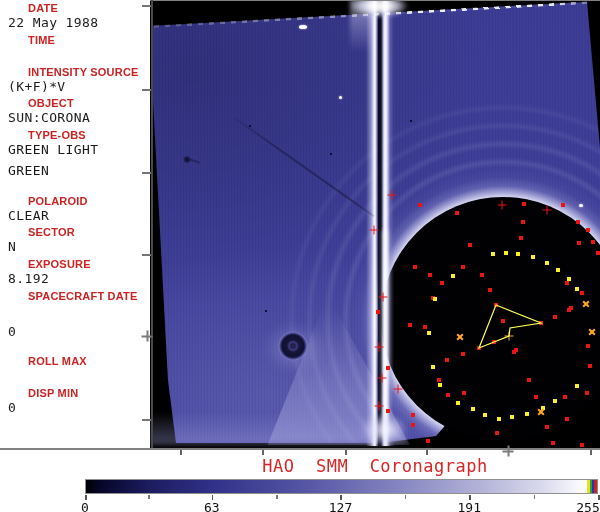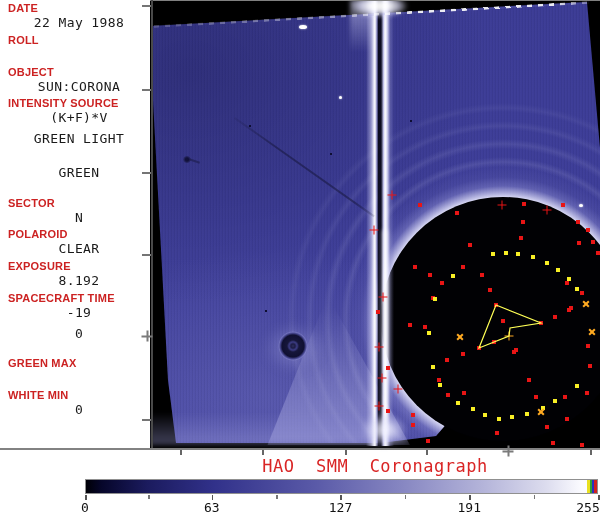--- a/index.html
+++ b/index.html
@@ -3,22 +3,22 @@
 <meta charset="utf-8">
 <style>
   html,body{margin:0;padding:0;background:#ffffff;width:600px;height:512px;overflow:hidden;
     font-family:"Liberation Sans",sans-serif;position:relative;}
   *{box-sizing:border-box;}
 
   
   #sidebar{position:absolute;left:0;top:0;width:150px;height:448px;background:#fff;
     padding:3px 0 0 8px;z-index:10;}
   .field{height:31.75px;}
-  .lab{font:bold 11px "Liberation Sans",sans-serif;color:#cc2222;letter-spacing:.2px;line-height:11px;}
-  .val{font:13px "DejaVu Sans Mono",monospace;color:#1a1a1a;letter-spacing:.4px;line-height:14px;margin-top:2px;text-align:center;}
+  .lab{font:bold 11px "Liberation Sans",sans-serif;color:#cc2222;letter-spacing:.2px;line-height:11px;margin-left:20px;}
+  .val{font:13px "DejaVu Sans Mono",monospace;color:#1a1a1a;letter-spacing:.4px;line-height:14px;margin-top:2px;}
 
   
   #image-area{position:absolute;left:150px;top:0;width:450px;height:448px;background:#000;z-index:1;
     --quad:polygon(1px 26px,437px 2px,450px 148px,450px 245px,286px 436px,230px 443px,26px 443px,18px 380px,3px 100px);}
   #image-area>div{position:absolute;}
   .quad{inset:0;z-index:1;clip-path:var(--quad);
     background:
       radial-gradient(ellipse 300px 210px at 120px 395px,rgba(125,125,195,.32),rgba(125,125,195,0) 70%),
       radial-gradient(ellipse 420px 330px at 40px 70px,rgba(0,0,24,.22),rgba(0,0,24,0) 72%),
       linear-gradient(180deg,#3c3c95 0%,#3e3e99 45%,#44449f 80%,#4a4aa6 100%);}
@@ -102,60 +102,60 @@
 </style>
 </head>
 <body>
 
 <div id="sidebar">
     <div class="field">
       <div class="lab">DATE</div>
       <div class="val">22 May 1988</div>
     </div>
     <div class="field">
-      <div class="lab">ROLL</div>
+      <div class="lab">TIME</div>
+    </div>
+    <div class="field">
+      <div class="lab">INTENSITY SOURCE</div>
+      <div class="val">(K+F)*V</div>
     </div>
     <div class="field">
       <div class="lab">OBJECT</div>
       <div class="val">SUN:CORONA</div>
     </div>
     <div class="field">
-      <div class="lab">INTENSITY SOURCE</div>
-      <div class="val">(K+F)*V</div>
-    </div>
-    <div class="field">
+      <div class="lab">TYPE-OBS</div>
       <div class="val">GREEN LIGHT</div>
     </div>
     <div class="field">
       <div class="val">GREEN</div>
+    </div>
+    <div class="field">
+      <div class="lab">POLAROID</div>
+      <div class="val">CLEAR</div>
     </div>
     <div class="field">
       <div class="lab">SECTOR</div>
       <div class="val">N</div>
     </div>
     <div class="field">
-      <div class="lab">POLAROID</div>
-      <div class="val">CLEAR</div>
-    </div>
-    <div class="field">
       <div class="lab">EXPOSURE</div>
       <div class="val">8.192</div>
     </div>
     <div class="field">
-      <div class="lab">SPACECRAFT TIME</div>
-      <div class="val">-19</div>
+      <div class="lab">SPACECRAFT DATE</div>
     </div>
     <div class="field">
       <div class="val">0</div>
     </div>
     <div class="field">
-      <div class="lab">GREEN MAX</div>
-    </div>
-    <div class="field">
-      <div class="lab">WHITE MIN</div>
+      <div class="lab">ROLL MAX</div>
+    </div>
+    <div class="field">
+      <div class="lab">DISP MIN</div>
       <div class="val">0</div>
     </div>
   </div>
 
 <div id="image-area">
   <div class="quad"></div>
   <div class="tstreak"></div>
   <div class="wedge"></div>
   <div class="bband"></div>
   <div class="donut-glow"></div>

